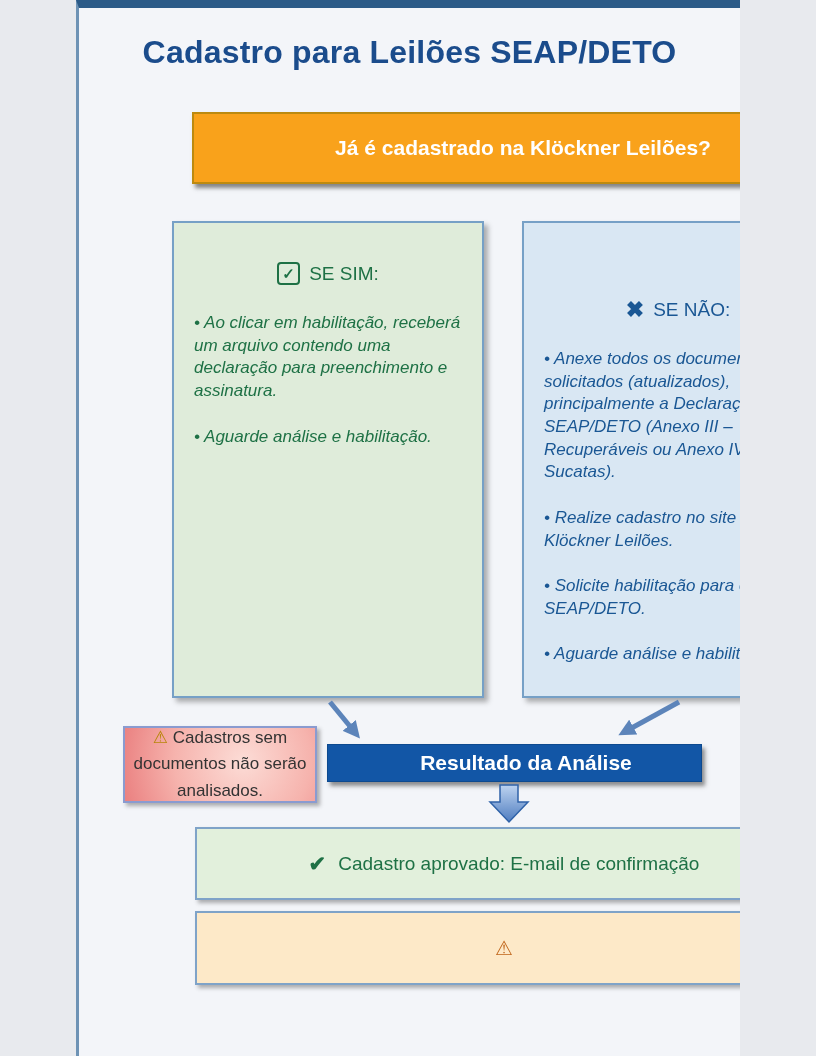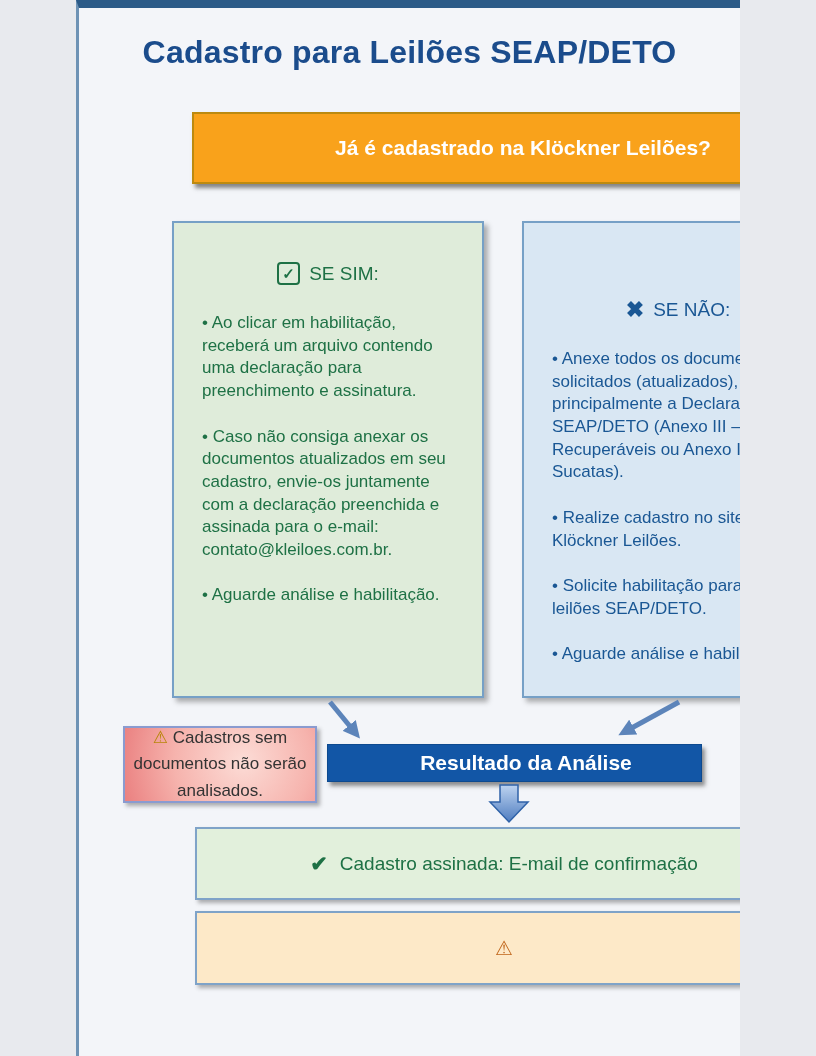--- a/index.html
+++ b/index.html
@@ -46,21 +46,21 @@
   }
   .yes-box .box-header{margin:24px 0 26px;}
   .no-box .box-header{margin:60px 0 26px;}
   .checkbox-icon{
     display:inline-flex;align-items:center;justify-content:center;
     width:19px;height:19px;
     border:2.5px solid #1e7145;border-radius:4px;
     font-size:15px;font-weight:bold;color:#1e7145;line-height:1;
   }
   .x-icon{font-size:22px;font-weight:bold;color:#1a5794;line-height:1;}
-  .col-box p{margin:0 12px 23px;}
+  .col-box p{margin:0 4px 23px;font-style:italic;}
   .warn-note{
     position:absolute;left:44px;top:718px;width:194px;height:77px;
     background:radial-gradient(circle at 62% 45%, #fcdcd6 0%, #f6b3ad 55%, #ea8080 100%);
     border:2px solid #8a9bd0;
     box-shadow:3px 3px 4px rgba(60,60,60,0.4);
     box-sizing:border-box;
     display:flex;align-items:center;justify-content:center;
     text-align:center;
     color:#333333;font-size:17px;line-height:1.55;
     padding:2px 6px;
@@ -103,21 +103,20 @@
   </div>
 
   <div class="col-box yes-box">
     <div class="box-header">
       <span class="checkbox-icon">
           <span>✓</span>
         </span>
       <span>SE SIM:</span>
     </div>
     <p>• Ao clicar em habilitação, receberá um arquivo contendo uma declaração para preenchimento e assinatura.</p>
-    <p>• Caso não consiga anexar os documentos atualizados em seu cadastro, envie-os juntamente com a declaração preenchida e assinada para o e-mail: contato@kleiloes.com.br.</p>
     <p>• Aguarde análise e habilitação.</p>
   </div>
 
   <div class="col-box no-box">
     <div class="box-header">
       <span class="x-icon">✖</span>
       <span>SE NÃO:</span>
     </div>
     <p>• Anexe todos os documentos solicitados (atualizados), principalmente a Declaração SEAP/DETO (Anexo III – Recuperáveis ou Anexo IV – Sucatas).</p>
     <p>• Realize cadastro no site da Klöckner Leilões.</p>
@@ -131,21 +130,21 @@
       <span>Cadastros sem documentos não serão analisados.</span>
     </div>
   </div>
 
   <div class="result-banner">
     <span>Resultado da Análise</span>
   </div>
 
   <div class="result-box approved-box">
     <span class="res-icon">✔</span>
-    <span>Cadastro assinada: E-mail de confirmação</span>
+    <span>Cadastro aprovado: E-mail de confirmação</span>
   </div>
 
   <div class="result-box pending-box">
     <span class="res-icon">⚠</span>
   </div>
 
   <svg class="connectors" viewBox="0 0 816 1056" xmlns="http://www.w3.org/2000/svg">
     <defs>
       <marker id="ah" markerWidth="3.4" markerHeight="3.4" refX="1.2" refY="1.7" orient="auto" markerUnits="strokeWidth">
         <path d="M0,0 L3.4,1.7 L0,3.4 Z" fill="#5c84ba"></path>

